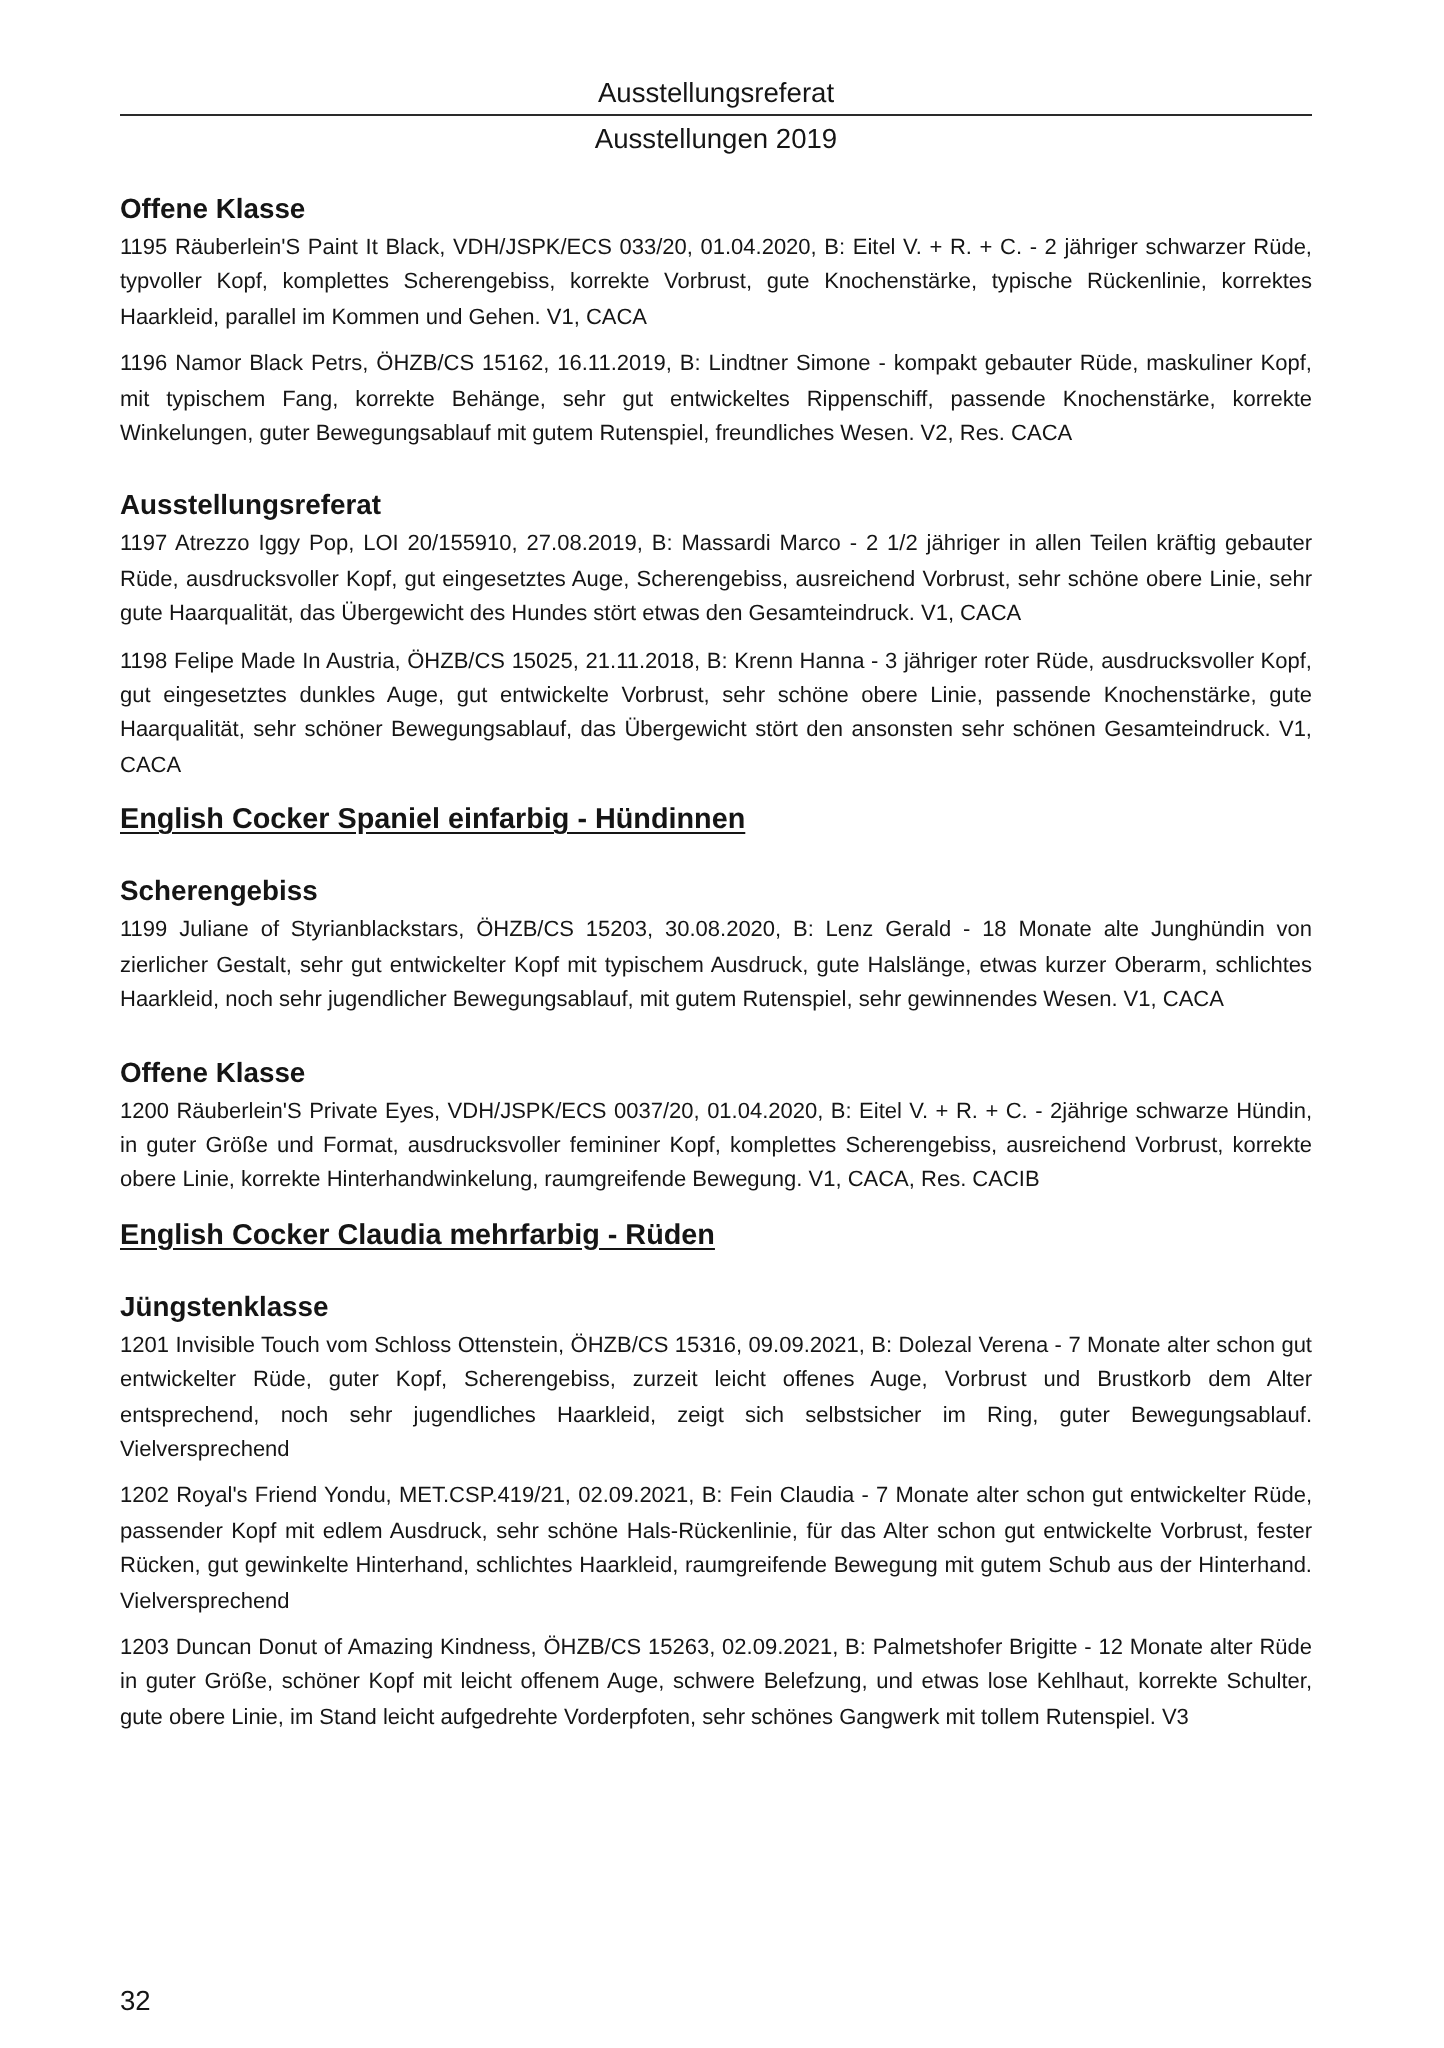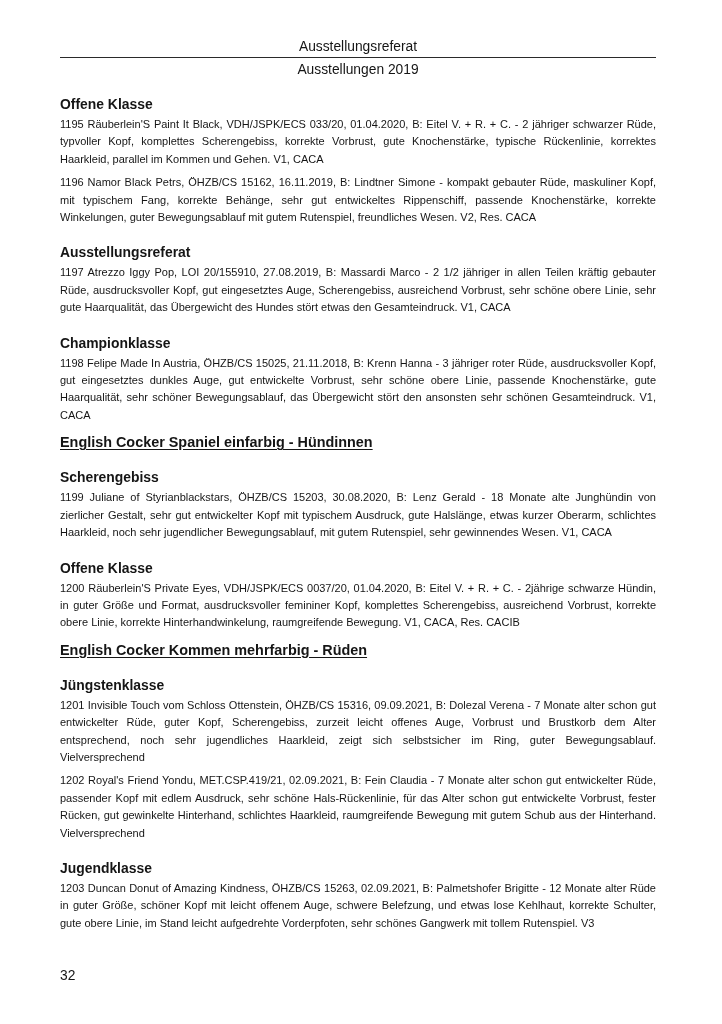--- a/index.html
+++ b/index.html
@@ -50,21 +50,21 @@
     font-size: 11px;
     line-height: 17.4px;
     text-align: justify;
     margin: 0 0 6px 0;
     hyphens: auto;
     -webkit-hyphens: auto;
   }
   .page-footer {
     position: absolute;
     left: 60px;
-    top: 968px;
+    top: 993px;
     font-size: 13.8px;
   }
 </style>
 </head>
 <body>
 
 <div class="page">
 
   <header class="doc-header">
     <div class="hline">Ausstellungsreferat</div>
@@ -75,38 +75,36 @@
   <main>
 
 
     <h3 class="class-heading">Offene Klasse</h3>
     <p class="entry">1195 Räuberlein'S Paint It Black, VDH/JSPK/ECS 033/20, 01.04.2020, B: Eitel V. + R. + C. - 2 jähriger schwarzer Rüde, typvoller Kopf, komplettes Scherengebiss, korrekte Vorbrust, gute Knochenstärke, typische Rückenlinie, korrektes Haarkleid, parallel im Kommen und Gehen. V1, CACA</p>
     <p class="entry">1196 Namor Black Petrs, ÖHZB/CS 15162, 16.11.2019, B: Lindtner Simone - kompakt gebauter Rüde, maskuliner Kopf, mit typischem Fang, korrekte Behänge, sehr gut entwickeltes Rippenschiff, passende Knochenstärke, korrekte Winkelungen, guter Bewegungsablauf mit gutem Rutenspiel, freundliches Wesen. V2, Res. CACA</p>
 
     <h3 class="class-heading">Ausstellungsreferat</h3>
     <p class="entry">1197 Atrezzo Iggy Pop, LOI 20/155910, 27.08.2019, B: Massardi Marco - 2 1/2 jähriger in allen Teilen kräftig gebauter Rüde, ausdrucksvoller Kopf, gut eingesetztes Auge, Scherengebiss, ausreichend Vorbrust, sehr schöne obere Linie, sehr gute Haarqualität, das Übergewicht des Hundes stört etwas den Gesamteindruck. V1, CACA</p>
 
-    <h3 class="class-heading">Championklasse</h3>
     <p class="entry">1198 Felipe Made In Austria, ÖHZB/CS 15025, 21.11.2018, B: Krenn Hanna - 3 jähriger roter Rüde, ausdrucksvoller Kopf, gut eingesetztes dunkles Auge, gut entwickelte Vorbrust, sehr schöne obere Linie, passende Knochenstärke, gute Haarqualität, sehr schöner Bewegungsablauf, das Übergewicht stört den ansonsten sehr schönen Gesamteindruck. V1, CACA</p>
 
     <h2 class="breed-heading">English Cocker Spaniel einfarbig - Hündinnen</h2>
 
     <h3 class="class-heading">Scherengebiss</h3>
     <p class="entry">1199 Juliane of Styrianblackstars, ÖHZB/CS 15203, 30.08.2020, B: Lenz Gerald - 18 Monate alte Junghündin von zierlicher Gestalt, sehr gut entwickelter Kopf mit typischem Ausdruck, gute Halslänge, etwas kurzer Oberarm, schlichtes Haarkleid, noch sehr jugendlicher Bewegungsablauf, mit gutem Rutenspiel, sehr gewinnendes Wesen. V1, CACA</p>
 
     <h3 class="class-heading">Offene Klasse</h3>
     <p class="entry">1200 Räuberlein'S Private Eyes, VDH/JSPK/ECS 0037/20, 01.04.2020, B: Eitel V. + R. + C. - 2jährige schwarze Hündin, in guter Größe und Format, ausdrucksvoller femininer Kopf, komplettes Scherengebiss, ausreichend Vorbrust, korrekte obere Linie, korrekte Hinterhandwinkelung, raumgreifende Bewegung. V1, CACA, Res. CACIB</p>
 
-    <h2 class="breed-heading">English Cocker Kommen mehrfarbig - Rüden</h2>
+    <h2 class="breed-heading">English Cocker Claudia mehrfarbig - Rüden</h2>
 
     <h3 class="class-heading">Jüngstenklasse</h3>
     <p class="entry">1201 Invisible Touch vom Schloss Ottenstein, ÖHZB/CS 15316, 09.09.2021, B: Dolezal Verena - 7 Monate alter schon gut entwickelter Rüde, guter Kopf, Scherengebiss, zurzeit leicht offenes Auge, Vorbrust und Brustkorb dem Alter entsprechend, noch sehr jugendliches Haarkleid, zeigt sich selbstsicher im Ring, guter Bewegungsablauf. Vielversprechend</p>
     <p class="entry">1202 Royal's Friend Yondu, MET.CSP.419/21, 02.09.2021, B: Fein Claudia - 7 Monate alter schon gut entwickelter Rüde, passender Kopf mit edlem Ausdruck, sehr schöne Hals-Rückenlinie, für das Alter schon gut entwickelte Vorbrust, fester Rücken, gut gewinkelte Hinterhand, schlichtes Haarkleid, raumgreifende Bewegung mit gutem Schub aus der Hinterhand. Vielversprechend</p>
 
-    <h3 class="class-heading">Jugendklasse</h3>
     <p class="entry">1203 Duncan Donut of Amazing Kindness, ÖHZB/CS 15263, 02.09.2021, B: Palmetshofer Brigitte - 12 Monate alter Rüde in guter Größe, schöner Kopf mit leicht offenem Auge, schwere Belefzung, und etwas lose Kehlhaut, korrekte Schulter, gute obere Linie, im Stand leicht aufgedrehte Vorderpfoten, sehr schönes Gangwerk mit tollem Rutenspiel. V3</p>
 
   </main>
 
 </div>
 
 <footer class="page-footer">
   <span>32</span>
 </footer>
 

